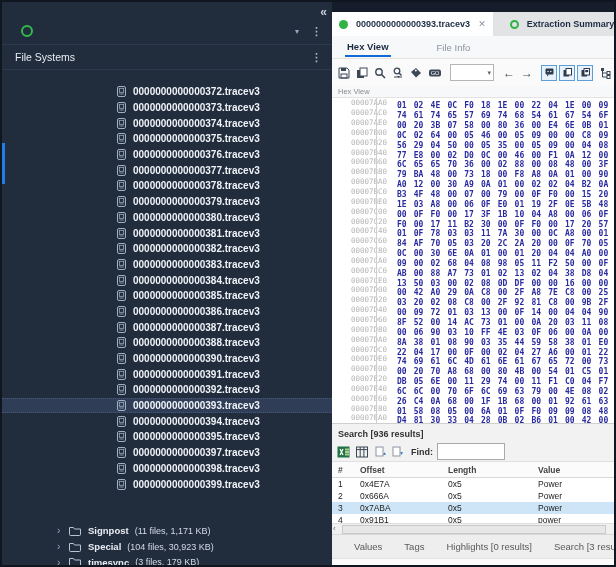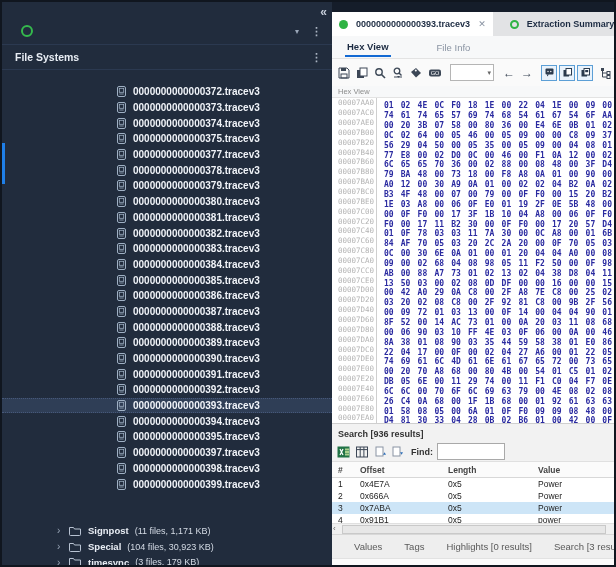--- a/index.html
+++ b/index.html
@@ -9,21 +9,21 @@
   #sidebar{position:absolute;left:0;top:0;width:330px;height:100%;background:#212c3d;color:#e8edf4;}
   #collapse-btn{position:absolute;right:5px;top:3px;color:#c7cfdb;font-size:12px;font-weight:bold;cursor:pointer;}
   .side-row{display:flex;align-items:center;}
   #device-row{height:26px;margin-top:16px;padding:0 10px 0 19px;border-bottom:1px solid #2b3950;}
   #device-ring{width:8px;height:8px;border:2.5px solid #35b94d;border-radius:50%;background:transparent;flex:0 0 auto;}
   #device-name{font-size:11px;font-weight:bold;margin-left:9px;letter-spacing:.1px;}
   .grow{flex:1;}
   .caret{color:#9aa7b8;font-size:8px;margin-right:12px;}
   .vdots{color:#aab4c2;font-size:11px;font-weight:bold;}
   #fs-row{height:24px;padding:0 10px 0 13px;border-bottom:1px solid #2b3950;}
-  #fs-label{font-size:10.5px;font-weight:bold;}
+  #fs-label{font-size:10.5px;font-weight:normal;}
   #accent-bar{position:absolute;left:0;top:141px;width:3px;height:41px;background:#1f7fe8;}
   #file-tree{position:absolute;left:0;top:82px;width:330px;}
   .file-row{display:flex;align-items:center;height:15.7px;padding-left:115px;cursor:pointer;}
   .file-row.selected{background:#2f3e56;border-top:1px dotted #46587a;border-bottom:1px dotted #46587a;height:13.7px;}
   .file-label{font-size:10px;font-weight:600;margin-left:7px;color:#f0f3f8;white-space:nowrap;}
   .doc-ic{display:flex;flex:0 0 auto;}
   #folder-list{position:absolute;left:0;top:521px;width:330px;}
   .folder-row{display:flex;align-items:center;height:15.7px;padding-left:55px;cursor:pointer;}
   .chev{color:#9aa7b8;font-size:10px;width:12px;}
   .folder-name{font-size:9.5px;font-weight:bold;margin-left:7px;}
@@ -49,21 +49,21 @@
   #goto-combo{width:78px;height:15px;background:#fff;border:1px solid #b5b5b5;display:flex;align-items:center;justify-content:flex-end;margin:0 6px 0 2px;cursor:pointer;}
   #goto-combo .caret{font-size:7px;color:#666;margin-right:2px;}
   .nav-arrow{font-size:12px;color:#3c4756;margin:0 3px;cursor:pointer;}
   #togglegroup{display:flex;margin-left:5px;}
   .toggle-btn{width:14px;height:14px;border:1px solid #5c9fd6;background:#e9f2fb;display:flex;align-items:center;justify-content:center;margin-right:2px;cursor:pointer;}
   #hexlabel-row{position:absolute;left:0;top:84px;width:100%;height:11px;background:#f7f8f9;border-bottom:1px solid #e3e3e3;}
   #hexlabel-row span{font-size:7.5px;color:#8b8b8b;padding-left:6px;line-height:11px;display:block;}
   #hexview{position:absolute;left:0;top:96px;width:100%;height:325px;background:#ffffff;font-family:"DejaVu Sans Mono",monospace;overflow:hidden;}
   #hexsep{position:absolute;left:44px;top:0;bottom:0;border-left:1px solid #cfcfcf;}
   .hex-row{display:flex;align-items:center;height:9.85px;}
-  .hex-off{width:40px;padding-left:6px;font-size:7.5px;color:#b3b3b3;flex:0 0 auto;}
+  .hex-off{width:40px;padding-left:6px;font-size:7.5px;color:#b3b3b3;flex:0 0 auto;margin-left:13px;}
   .hex-bytes{margin-left:6px;white-space:nowrap;}
   .hex-byte{display:inline-block;width:16.8px;font-size:8px;font-weight:bold;color:#2a2aa0;}
   
   #searchsec{position:absolute;left:0;top:421px;width:100%;border-top:1px solid #cfcfcf;}
   #search-title{font-size:9px;color:#333;padding:5px 0 3px 6px;background:#f2f2f2;font-weight:bold;}
   #search-toolbar{display:flex;align-items:center;height:19px;background:#f2f2f2;padding-left:5px;}
   #find-label{font-size:9px;color:#333;font-weight:bold;margin:0 4px 0 2px;}
   #find-input{width:62px;height:13px;background:#fff;border:1px solid #a9a9a9;}
   #results-table{background:#fff;}
   .res-header{display:flex;height:15px;align-items:center;background:#fbfbfb;border-top:1px solid #e0e0e0;border-bottom:1px solid #d8d8d8;}
@@ -147,20 +147,30 @@
           <span class="file-label">0000000000000375.tracev3</span>
         </div>
         <div class="file-row">
           <span class="doc-ic">
             <svg width="9" height="11" viewBox="0 0 9 11">
               <rect x="0.5" y="0.5" width="8" height="10" rx="1.5" fill="none" stroke="#9fb0c4"></rect>
               <rect x="2.3" y="2.3" width="4.4" height="4" fill="none" stroke="#9fb0c4" stroke-width="0.8"></rect>
               <line x1="2.3" y1="8" x2="6.7" y2="8" stroke="#9fb0c4" stroke-width="0.8"></line>
             </svg>
           </span>
+          <span class="file-label">0000000000000376.tracev3</span>
+        </div>
+        <div class="file-row">
+          <span class="doc-ic">
+            <svg width="9" height="11" viewBox="0 0 9 11">
+              <rect x="0.5" y="0.5" width="8" height="10" rx="1.5" fill="none" stroke="#9fb0c4"></rect>
+              <rect x="2.3" y="2.3" width="4.4" height="4" fill="none" stroke="#9fb0c4" stroke-width="0.8"></rect>
+              <line x1="2.3" y1="8" x2="6.7" y2="8" stroke="#9fb0c4" stroke-width="0.8"></line>
+            </svg>
+          </span>
           <span class="file-label">0000000000000377.tracev3</span>
         </div>
         <div class="file-row">
           <span class="doc-ic">
             <svg width="9" height="11" viewBox="0 0 9 11">
               <rect x="0.5" y="0.5" width="8" height="10" rx="1.5" fill="none" stroke="#9fb0c4"></rect>
               <rect x="2.3" y="2.3" width="4.4" height="4" fill="none" stroke="#9fb0c4" stroke-width="0.8"></rect>
               <line x1="2.3" y1="8" x2="6.7" y2="8" stroke="#9fb0c4" stroke-width="0.8"></line>
             </svg>
           </span>
@@ -258,30 +268,20 @@
         </div>
         <div class="file-row">
           <span class="doc-ic">
             <svg width="9" height="11" viewBox="0 0 9 11">
               <rect x="0.5" y="0.5" width="8" height="10" rx="1.5" fill="none" stroke="#9fb0c4"></rect>
               <rect x="2.3" y="2.3" width="4.4" height="4" fill="none" stroke="#9fb0c4" stroke-width="0.8"></rect>
               <line x1="2.3" y1="8" x2="6.7" y2="8" stroke="#9fb0c4" stroke-width="0.8"></line>
             </svg>
           </span>
           <span class="file-label">0000000000000388.tracev3</span>
-        </div>
-        <div class="file-row">
-          <span class="doc-ic">
-            <svg width="9" height="11" viewBox="0 0 9 11">
-              <rect x="0.5" y="0.5" width="8" height="10" rx="1.5" fill="none" stroke="#9fb0c4"></rect>
-              <rect x="2.3" y="2.3" width="4.4" height="4" fill="none" stroke="#9fb0c4" stroke-width="0.8"></rect>
-              <line x1="2.3" y1="8" x2="6.7" y2="8" stroke="#9fb0c4" stroke-width="0.8"></line>
-            </svg>
-          </span>
-          <span class="file-label">0000000000000389.tracev3</span>
         </div>
         <div class="file-row">
           <span class="doc-ic">
             <svg width="9" height="11" viewBox="0 0 9 11">
               <rect x="0.5" y="0.5" width="8" height="10" rx="1.5" fill="none" stroke="#9fb0c4"></rect>
               <rect x="2.3" y="2.3" width="4.4" height="4" fill="none" stroke="#9fb0c4" stroke-width="0.8"></rect>
               <line x1="2.3" y1="8" x2="6.7" y2="8" stroke="#9fb0c4" stroke-width="0.8"></line>
             </svg>
           </span>
           <span class="file-label">0000000000000390.tracev3</span>

